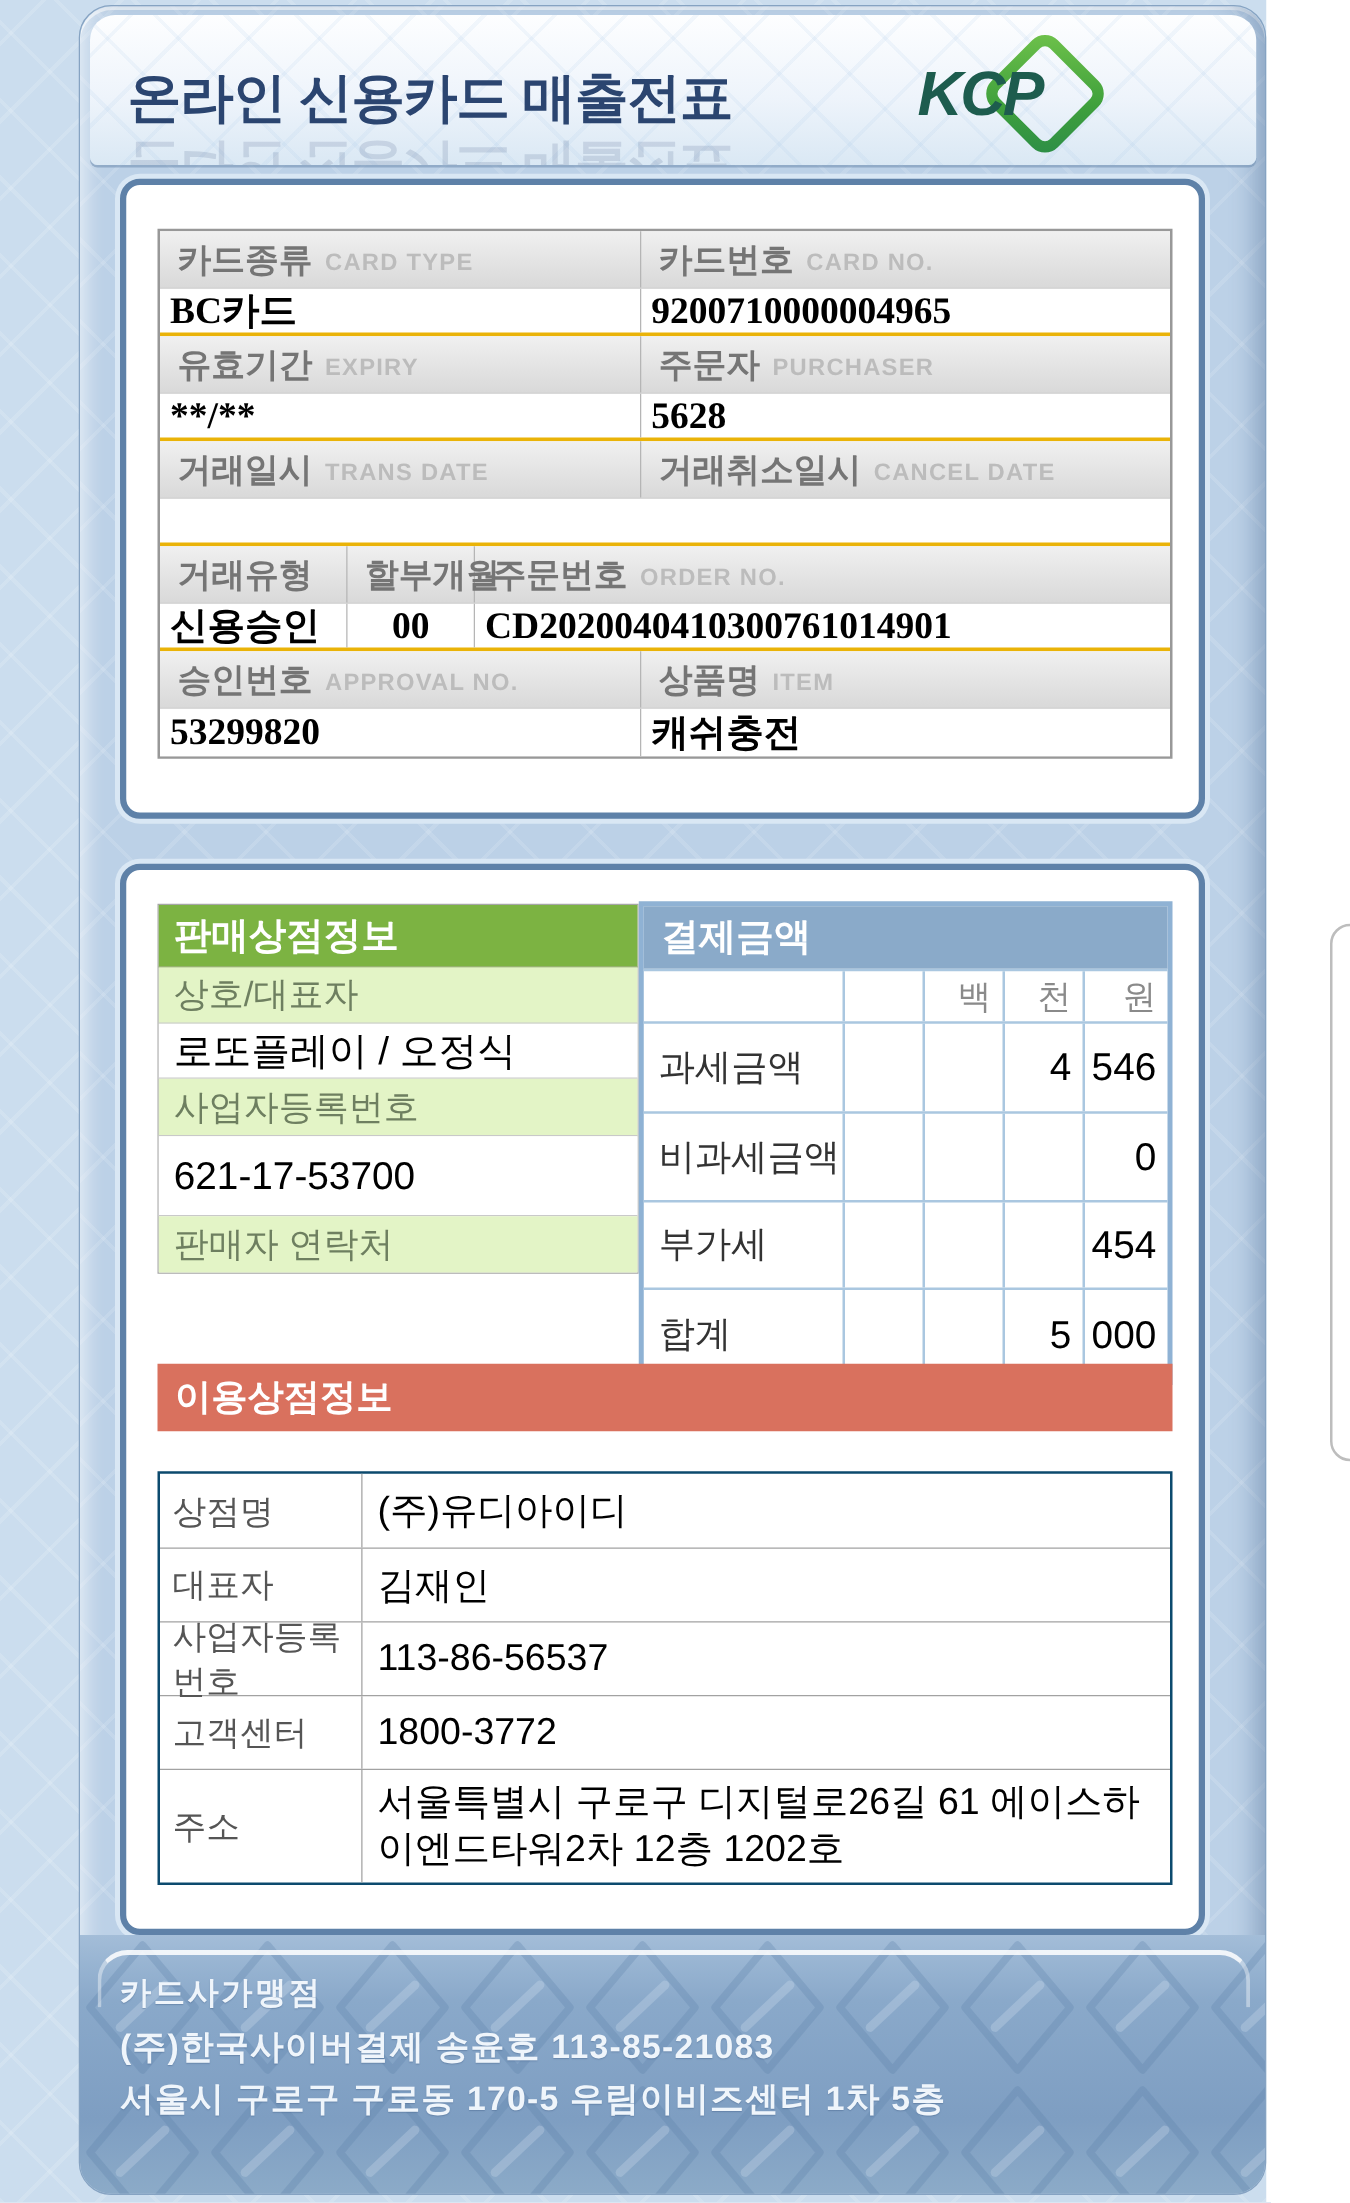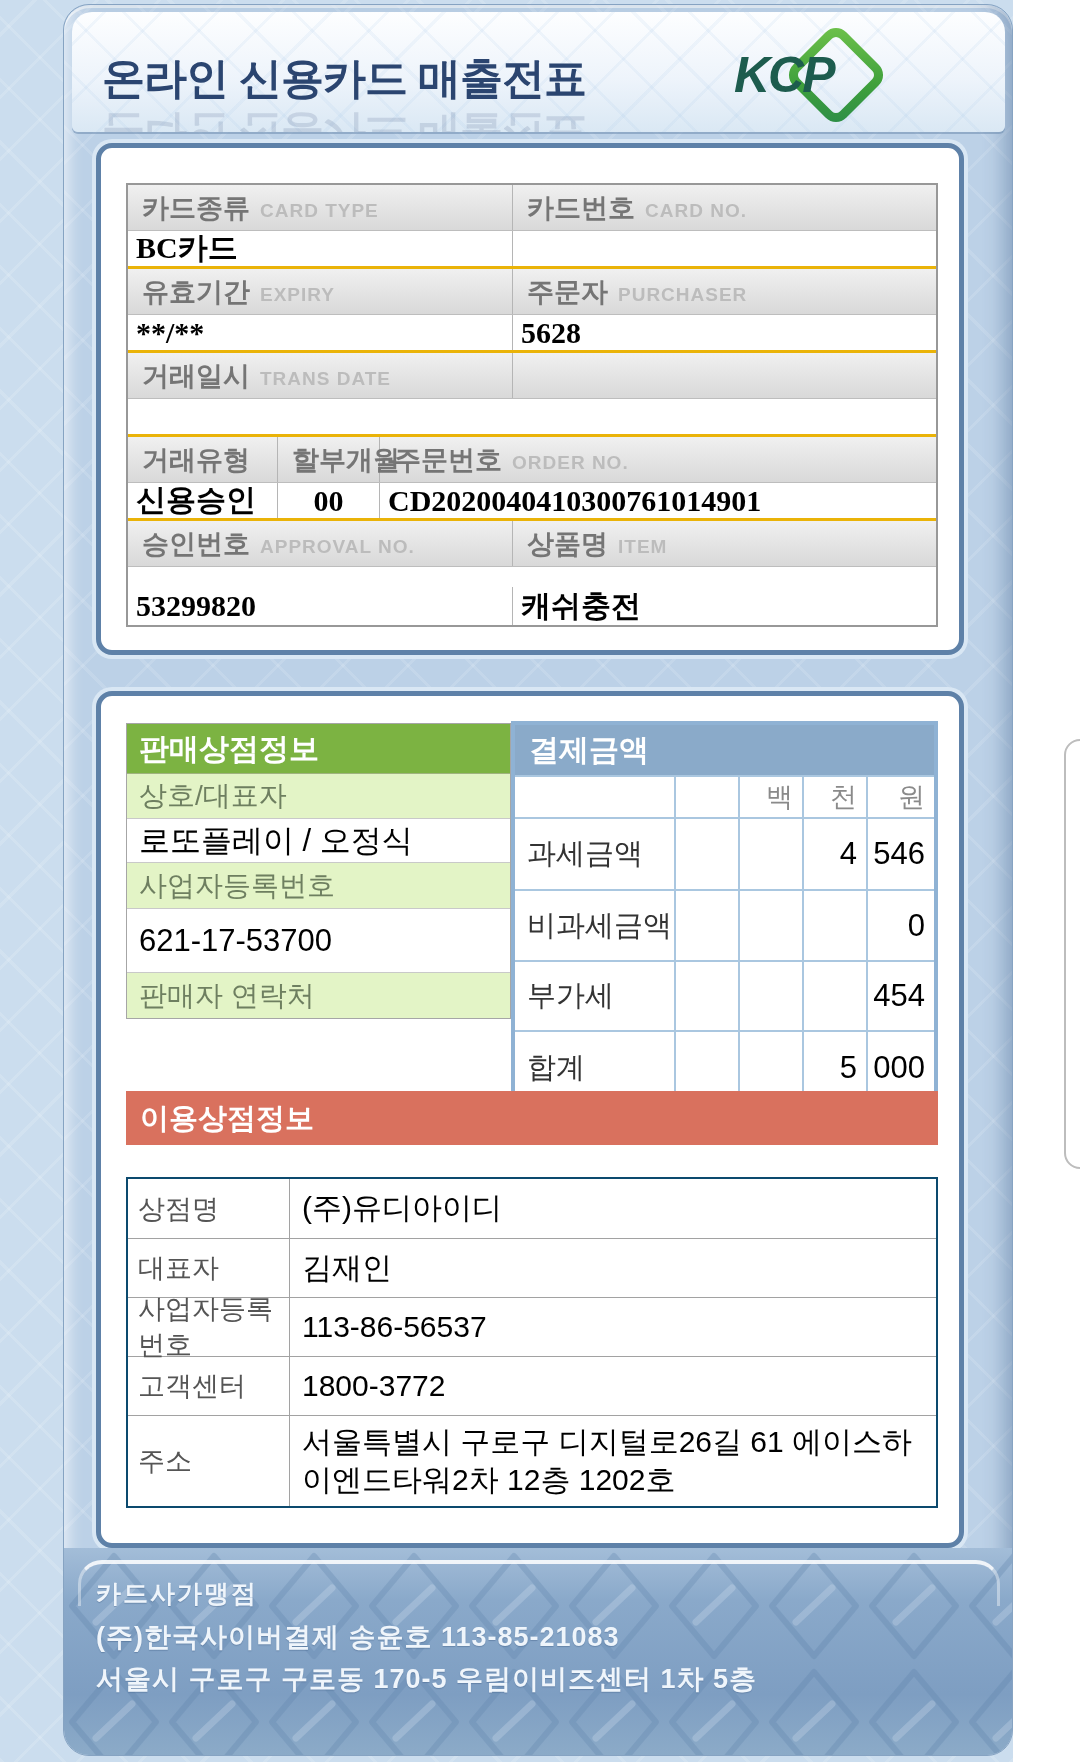--- a/index.html
+++ b/index.html
@@ -44,21 +44,21 @@
     box-shadow:0 0 0 4px #d9e7f4;z-index:1;}
   .p1{left:32px;top:138px;width:868px;height:512px;}
   .p2{left:32px;top:686px;width:868px;height:857px;}
 
   
   .ctable{position:absolute;left:62px;top:178px;width:812px;z-index:3;background:#fff;
     border:2px solid #989898;}
   .crow{display:flex;height:46px;align-items:center;border-bottom:1px solid #bdbdbd;
     background:linear-gradient(180deg,#f0f0f0 0%,#e2e2e2 60%,#d9d9d9 100%);}
   .cvrow{display:flex;height:38px;background:#fff;border-bottom:3px solid #eab308;}
-  .cvrow:last-child{border-bottom:none;margin-top:20px;}
+  .cvrow:last-child{border-bottom:none;}
   .ck{font-size:27px;font-weight:700;color:#757575;padding-left:14px;white-space:nowrap;}
   .ce{font-size:19px;font-weight:700;color:#bcbcbc;padding-left:10px;letter-spacing:1px;
     margin-top:6px;white-space:nowrap;}
   .cell{display:flex;align-items:center;height:100%;}
   .cv{display:flex;align-items:center;font-family:"Liberation Serif",serif;font-weight:700;
     font-size:30px;color:#000;padding-left:8px;white-space:nowrap;overflow:hidden;}
   .bR{border-right:1px solid #b5b5b5;}
   .w1{width:385px;} .w2{flex:1;}
   .w4a{width:150px;} .w4b{width:102px;} .w4c{flex:1;}
   .center{justify-content:center;padding-left:0;}
@@ -152,20 +152,21 @@
         <span class="ck">카드종류</span>
         <span class="ce">CARD TYPE</span>
         </div>
       <div class="cell w2">
         <span class="ck">카드번호</span>
         <span class="ce">CARD NO.</span>
         </div>
     </div>
     <div class="cvrow">
       <div class="cv w1 bR">BC카드</div>
+      <div class="cv w2">9200710000004965</div>
     </div>
 
     <div class="crow">
       <div class="cell w1 bR">
         <span class="ck">유효기간</span>
         <span class="ce">EXPIRY</span>
         </div>
       <div class="cell w2">
         <span class="ck">주문자</span>
         <span class="ce">PURCHASER</span>
@@ -173,20 +174,24 @@
     </div>
     <div class="cvrow">
       <div class="cv w1 bR">**/**</div>
       <div class="cv w2">5628</div>
     </div>
 
     <div class="crow">
       <div class="cell w1 bR">
         <span class="ck">거래일시</span>
         <span class="ce">TRANS DATE</span>
+        </div>
+      <div class="cell w2">
+        <span class="ck">거래취소일시</span>
+        <span class="ce">CANCEL DATE</span>
         </div>
     </div>
     <div class="cvrow">
       <div class="cv w2"></div>
     </div>
 
     <div class="crow">
       <div class="cell w4a bR">
         <span class="ck">거래유형</span>
         </div>

